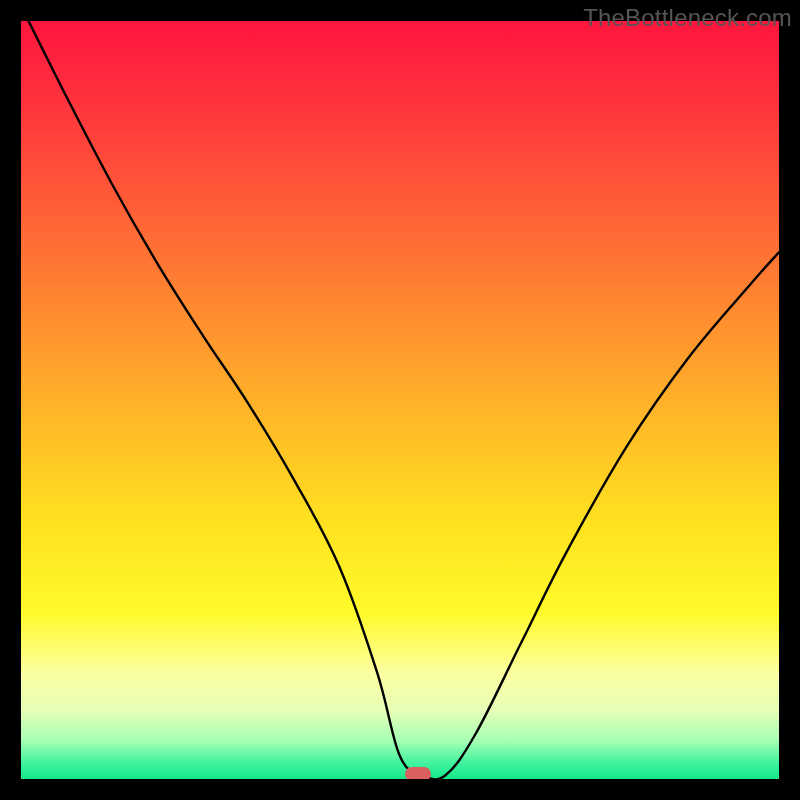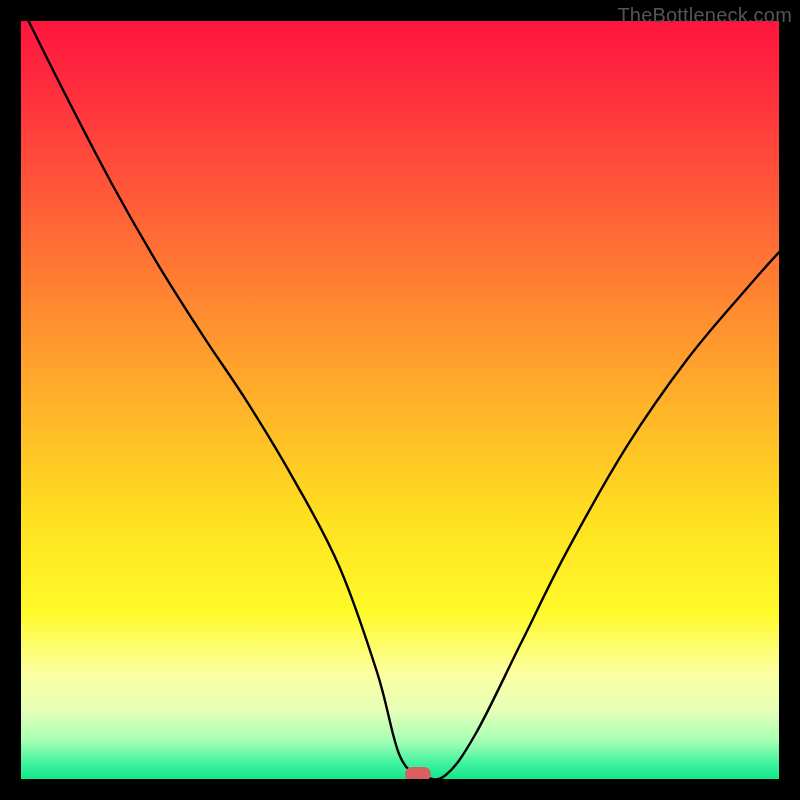--- a/index.html
+++ b/index.html
@@ -62,21 +62,21 @@
     width: 26px;
     height: 14px;
     border-radius: 7px;
     transform: translate(-50%, -50%);
   }
   .watermark {
     position: absolute;
     top: 4px;
     right: 8px;
     color: #555;
-    font-size: 20px;
+    font-size: 24px;
     font-weight: 500;
     letter-spacing: 0.2px;
     user-select: none;
   }
 </style>
 </head>
 <body>
 
 <div class="frame">
 

